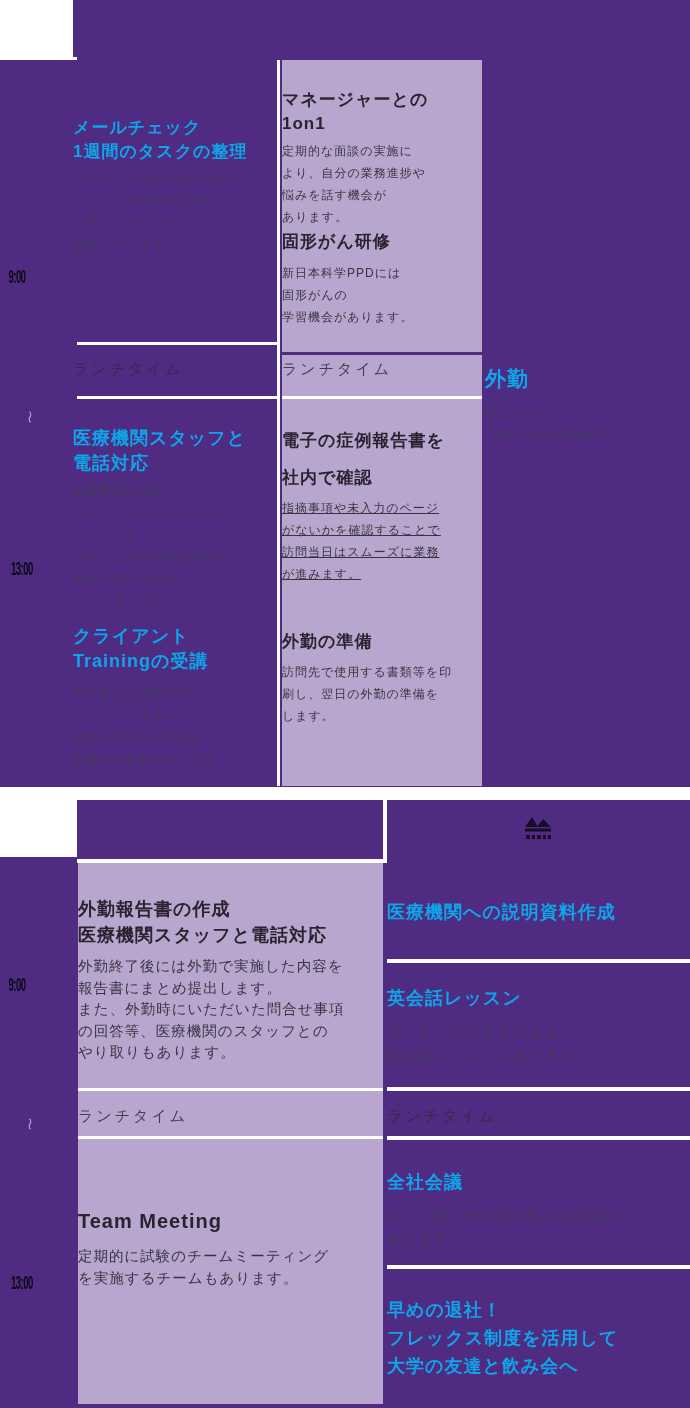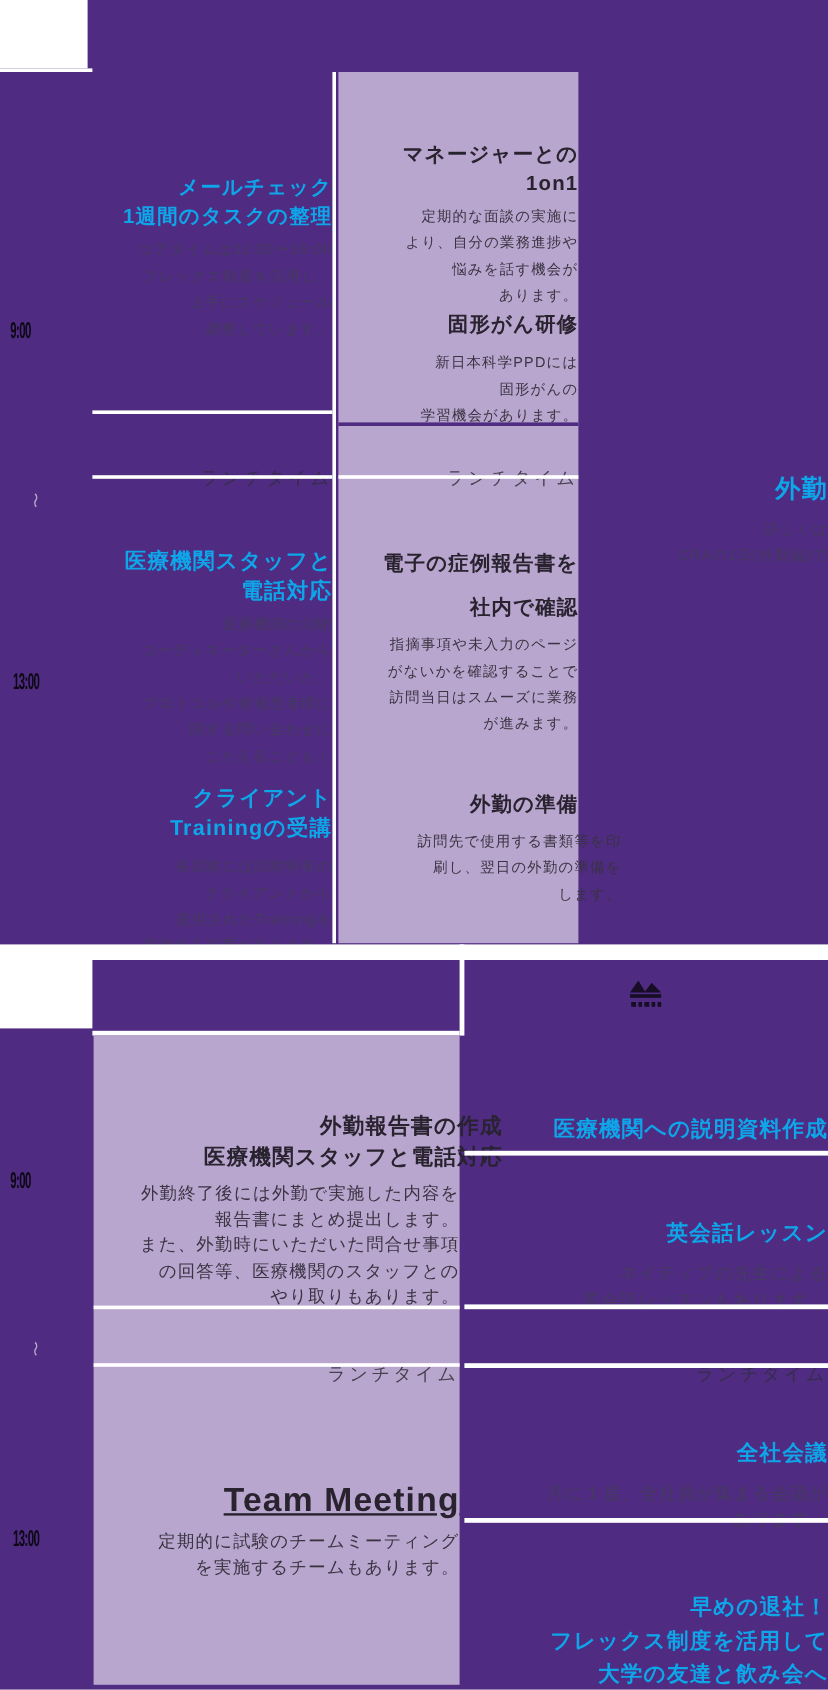--- a/index.html
+++ b/index.html
@@ -3,26 +3,26 @@
 <meta charset="utf-8">
 <style>
   html,body{margin:0;padding:0;}
   #app{
     position:relative;
     width:690px;height:1408px;
     background:#4f2b82;
     overflow:hidden;
     font-family:"Liberation Sans","DejaVu Sans",sans-serif;
   }
-  .txt{position:absolute;text-align:right;white-space:pre-line;letter-spacing:1px;margin-top:29px;}
+  .txt{position:absolute;text-align:left;white-space:pre-line;letter-spacing:1px;}
   .b{font-weight:bold;}
   
   .t17{font-size:17px;line-height:24px;}
   .t18{font-size:18px;line-height:25px;}
-  .t20{font-size:28px;line-height:26px;text-decoration:underline;}
+  .t20{font-size:20px;line-height:26px;}
   .t21{font-size:21px;line-height:27px;}
   .lh26{line-height:26px;}
   .lh28{line-height:28px;}
   .roomy{line-height:37px;}
   .body14{font-size:12px;line-height:22px;}
   .body15{font-size:14.5px;line-height:21.5px;}
   
   .cd{color:#0ea5e9;}      
   .bd{color:#463b60;}      
   .cp{color:#292330;}      
@@ -109,21 +109,21 @@
     <div class="txt body14 bp" style="left:282px;top:262px;width:200px;">新日本科学PPDには
 固形がんの
 学習機会があります。</div>
 
     <div class="darkdiv" style="left:282px;top:352px;width:200px;"></div>
     <div class="txt lunch lunchp" style="left:282px;top:360px;width:200px;">ランチタイム</div>
     <div class="hdiv" style="left:282px;top:396px;width:200px;"></div>
 
     <div class="txt b t17 roomy cp" style="left:282px;top:422px;width:200px;">電子の症例報告書を
 社内で確認</div>
-    <div class="txt body14 bp" style="left:282px;top:497px;width:200px;">指摘事項や未入力のページ
+    <div class="txt body14 bp" style="left:282px;top:497px;width:200px;text-decoration:underline;">指摘事項や未入力のページ
 がないかを確認することで
 訪問当日はスムーズに業務
 が進みます。</div>
 
     <div class="txt b t17 cp" style="left:282px;top:630px;width:200px;">外勤の準備</div>
     <div class="txt body14 bp" style="left:282px;top:661px;width:236px;">訪問先で使用する書類等を印
 刷し、翌日の外勤の準備を
 します。</div>
 
     <div class="txt b t21 cd" style="left:485px;top:365px;width:205px;">外勤</div>
@@ -156,21 +156,21 @@
     <div class="time-wrap" style="top:960px;">
       <span class="time">9:00</span>
     </div>
     <div class="tilde" style="top:1115px;">〜</div>
     <div class="time-wrap" style="top:1258px;">
       <span class="time">13:00</span>
     </div>
 
     <div class="panel" style="left:78px;top:863px;width:305px;height:541px;"></div>
 
-    <div class="txt b t18 lh26 cp" style="left:78px;top:896px;width:305px;padding-left:36px;">外勤報告書の作成
+    <div class="txt b t18 lh26 cp" style="left:78px;top:896px;width:305px;">外勤報告書の作成
 医療機関スタッフと電話対応</div>
     <div class="txt body15 bp" style="left:78px;top:956px;width:305px;">外勤終了後には外勤で実施した内容を
 報告書にまとめ提出します。
 また、外勤時にいただいた問合せ事項
 の回答等、医療機関のスタッフとの
 やり取りもあります。</div>
 
     <div class="hdiv" style="left:78px;top:1088px;width:305px;"></div>
     <div class="txt lunch lunchp" style="left:78px;top:1107px;width:305px;">ランチタイム</div>
     <div class="hdiv" style="left:78px;top:1136px;width:305px;"></div>

